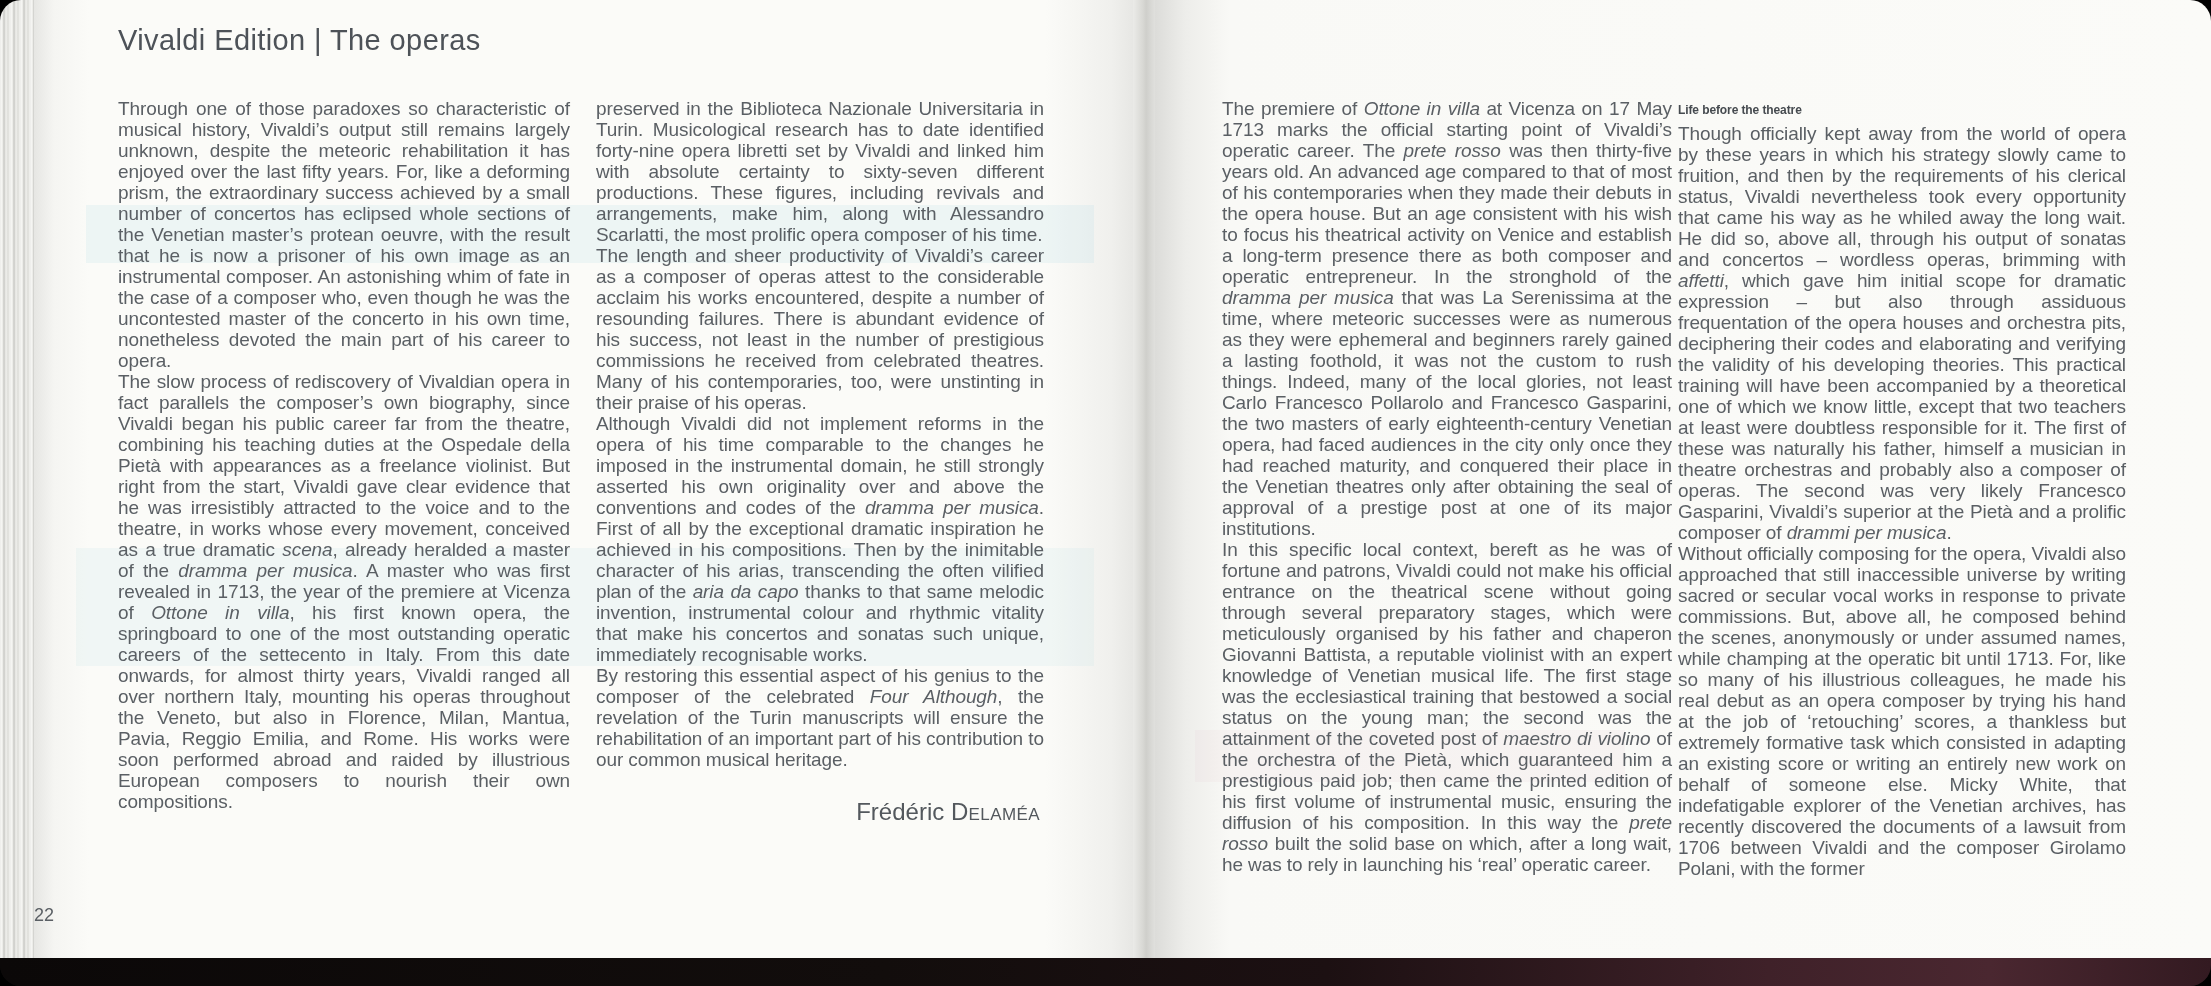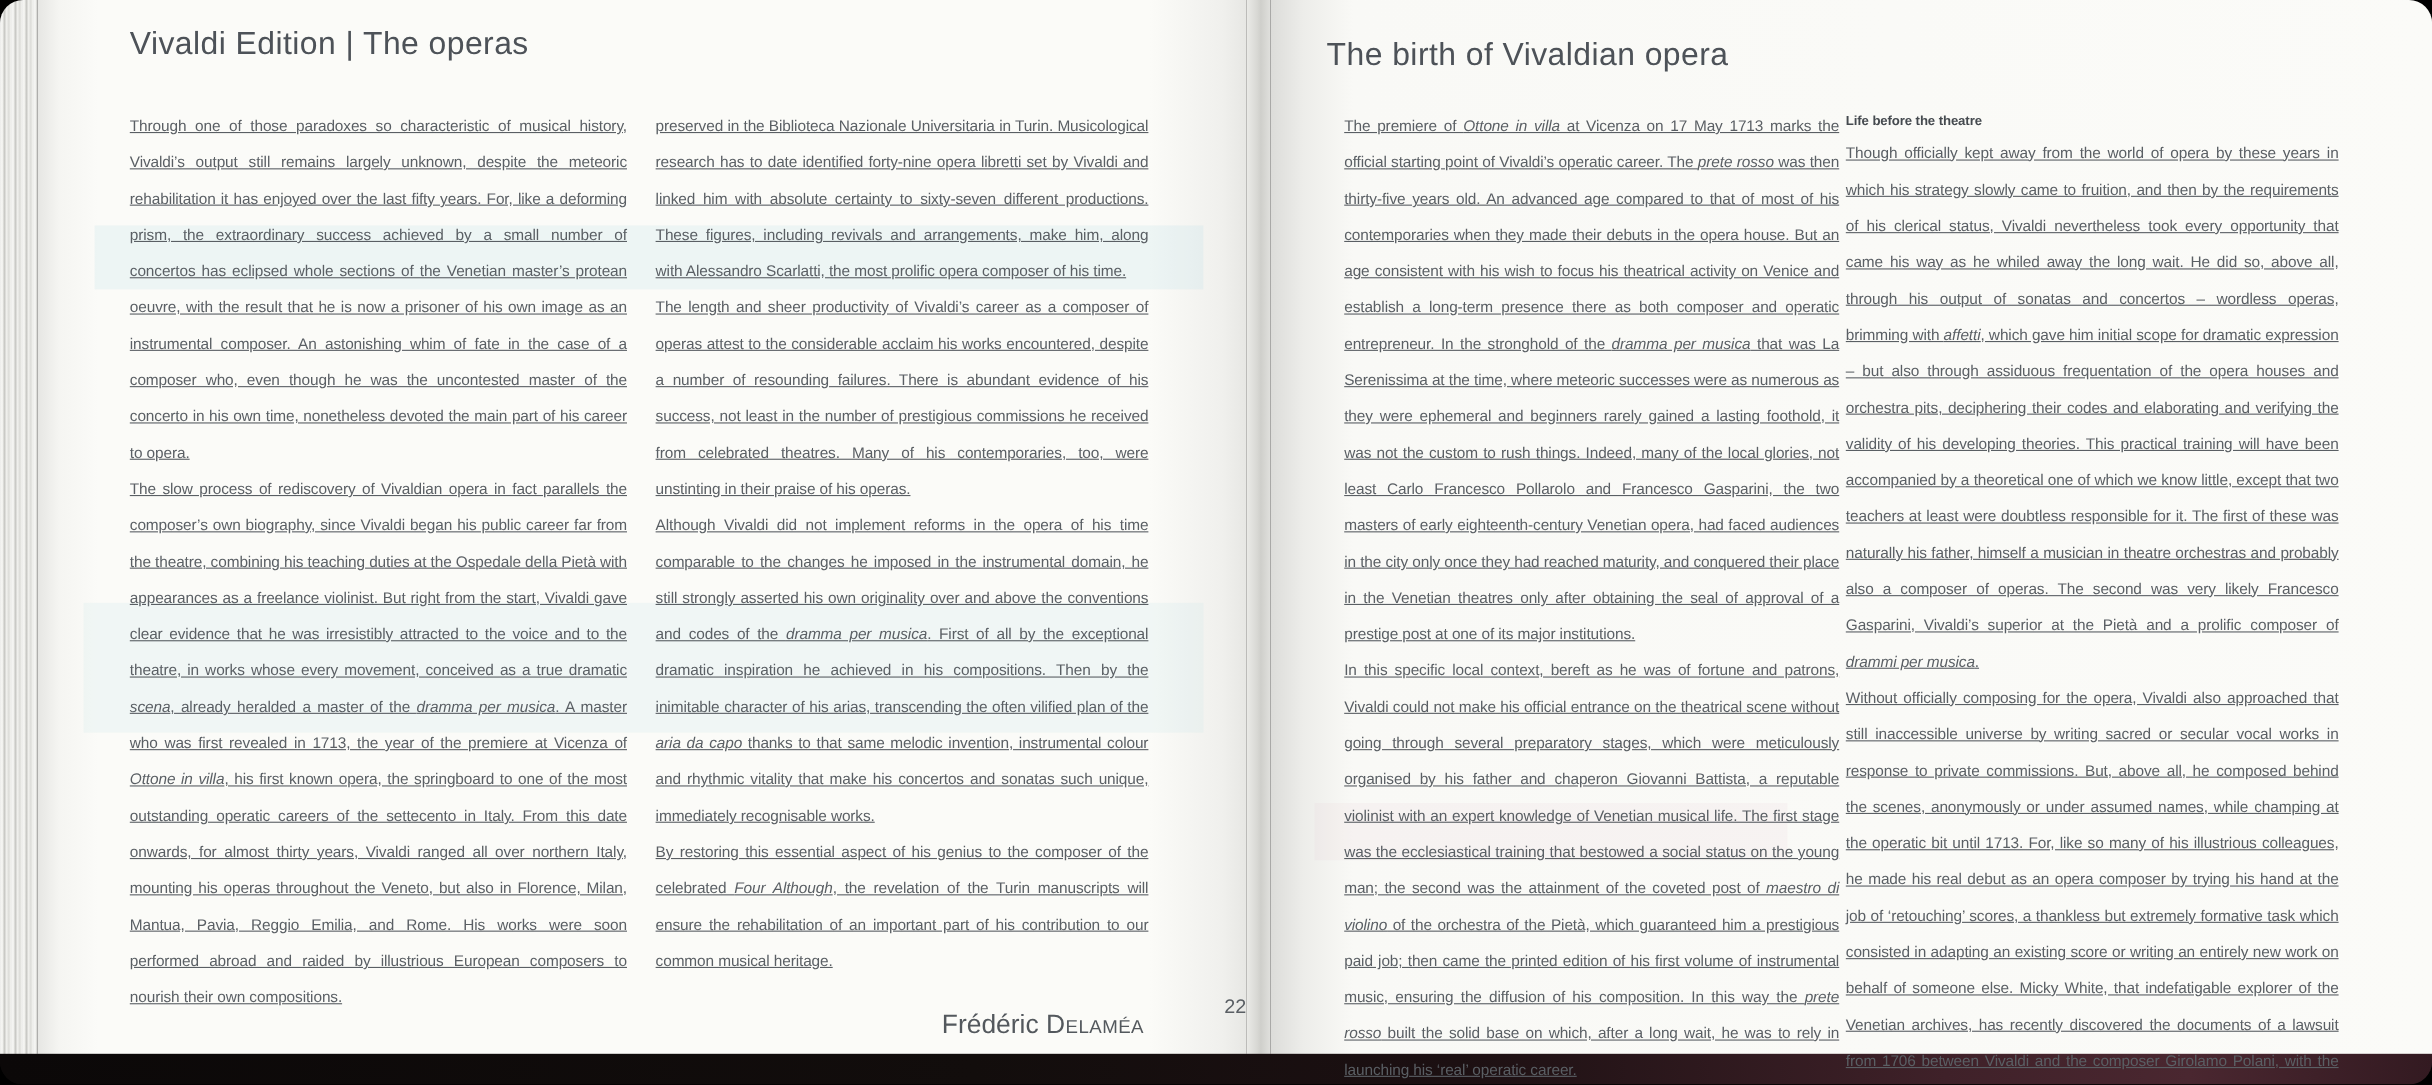--- a/index.html
+++ b/index.html
@@ -40,41 +40,41 @@
 
   h1.page-title {
     position:absolute; margin:0; font-weight:300; font-size:29px;
     color:var(--title_ink,#4d5258); letter-spacing:0.4px; white-space:nowrap;
   }
   .left-page h1.page-title  { left:84px; top:24px; }
   .right-page h1.page-title { left:51px; top:34px; }
 
   .col { position:absolute; top:98px; }
   .col p {
-    margin:0; font-size:14px; line-height:33px; letter-spacing:-0.1px;
-    color:var(--ink,#5a5f64); text-align:justify; font-weight:300;text-decoration:underline;
+    margin:0; font-size:19px; line-height:21px; letter-spacing:-0.1px;
+    color:var(--ink,#5a5f64); text-align:justify; font-weight:300;
   }
   .col p i { font-style:italic; }
   .col-l1 { left:84px;  width:452px; }
   .col-l2 { left:562px; width:448px; }
   .col-r1 { left:51px;  width:450px;margin-left:16px; }
   .col-r2 { left:523px; width:448px; }
 
   h2.subheading {
     margin:0; font-size:12px; line-height:24.6px; font-weight:bold;
     color:#454a4f; letter-spacing:-0.1px;
   }
   .signature {
     margin-top:28px; text-align:right; font-size:24px; font-weight:300;
     color:#53585d; padding-right:4px;
   }
   .signature .sc { font-variant:small-caps; letter-spacing:0.4px; }
 
   .pagenum {
-    position:absolute; left:0; right:0; top:905px; text-align:right;
+    position:absolute; left:0; right:0; top:905px; text-align:left;
     font-size:18px; color:var(--ink,#5a5f64); font-weight:300;
   }
   .right-page .pagenum { top:915px; }
 </style>
 </head>
 <body>
 
 <div class="canvas">
   <div class="surface"></div>
   <div class="edge-stack"></div>
@@ -100,21 +100,20 @@
       </div>
     </div>
 
     <div class="pagenum">22</div>
   </div>
 
   <div class="spine"></div>
 
   <div class="page right-page">
     <div class="tint t3"></div>
-    <h1 class="page-title">The birth of Vivaldian opera</h1>
 
     <div class="col col-r1">
       <p><span>The premiere of </span><i>Ottone in villa</i><span> at Vicenza on 17 May 1713 marks the official starting point of Vivaldi’s operatic career. The </span><i>prete rosso</i><span> was then thirty-five years old. An advanced age compared to that of most of his contemporaries when they made their debuts in the opera house. But an age consistent with his wish to focus his theatrical activity on Venice and establish a long-term presence there as both composer and operatic entrepreneur. In the stronghold of the </span><i>dramma per musica</i><span> that was La Serenissima at the time, where meteoric successes were as numerous as they were ephemeral and beginners rarely gained a lasting foothold, it was not the custom to rush things. Indeed, many of the local glories, not least Carlo Francesco Pollarolo and Francesco Gasparini, the two masters of early eighteenth-century Venetian opera, had faced audiences in the city only once they had reached maturity, and conquered their place in the Venetian theatres only after obtaining the seal of approval of a prestige post at one of its major institutions.</span></p>
       <p><span>In this specific local context, bereft as he was of fortune and patrons, Vivaldi could not make his official entrance on the theatrical scene without going through several preparatory stages, which were meticulously organised by his father and chaperon Giovanni Battista, a reputable violinist with an expert knowledge of Venetian musical life. The first stage was the ecclesiastical training that bestowed a social status on the young man; the second was the attainment of the coveted post of </span><i>maestro di violino</i><span> of the orchestra of the Pietà, which guaranteed him a prestigious paid job; then came the printed edition of his first volume of instrumental music, ensuring the diffusion of his composition. In this way the </span><i>prete rosso</i><span> built the solid base on which, after a long wait, he was to rely in launching his ‘real’ operatic career.</span></p>
     </div>
 
     <div class="col col-r2">
       <h2 class="subheading">Life before the theatre</h2>
       <p><span>Though officially kept away from the world of opera by these years in which his strategy slowly came to fruition, and then by the requirements of his clerical status, Vivaldi nevertheless took every opportunity that came his way as he whiled away the long wait. He did so, above all, through his output of sonatas and concertos – wordless operas, brimming with </span><i>affetti</i><span>, which gave him initial scope for dramatic expression – but also through assiduous frequentation of the opera houses and orchestra pits, deciphering their codes and elaborating and verifying the validity of his developing theories. This practical training will have been accompanied by a theoretical one of which we know little, except that two teachers at least were doubtless responsible for it. The first of these was naturally his father, himself a musician in theatre orchestras and probably also a composer of operas. The second was very likely Francesco Gasparini, Vivaldi’s superior at the Pietà and a prolific composer of </span><i>drammi per musica</i><span>.</span></p>
       <p><span>Without officially composing for the opera, Vivaldi also approached that still inaccessible universe by writing sacred or secular vocal works in response to private commissions. But, above all, he composed behind the scenes, anonymously or under assumed names, while champing at the operatic bit until 1713. For, like so many of his illustrious colleagues, he made his real debut as an opera composer by trying his hand at the job of ‘retouching’ scores, a thankless but extremely formative task which consisted in adapting an existing score or writing an entirely new work on behalf of someone else. Micky White, that indefatigable explorer of the Venetian archives, has recently discovered the documents of a lawsuit from 1706 between Vivaldi and the composer Girolamo Polani, with the former</span></p>

